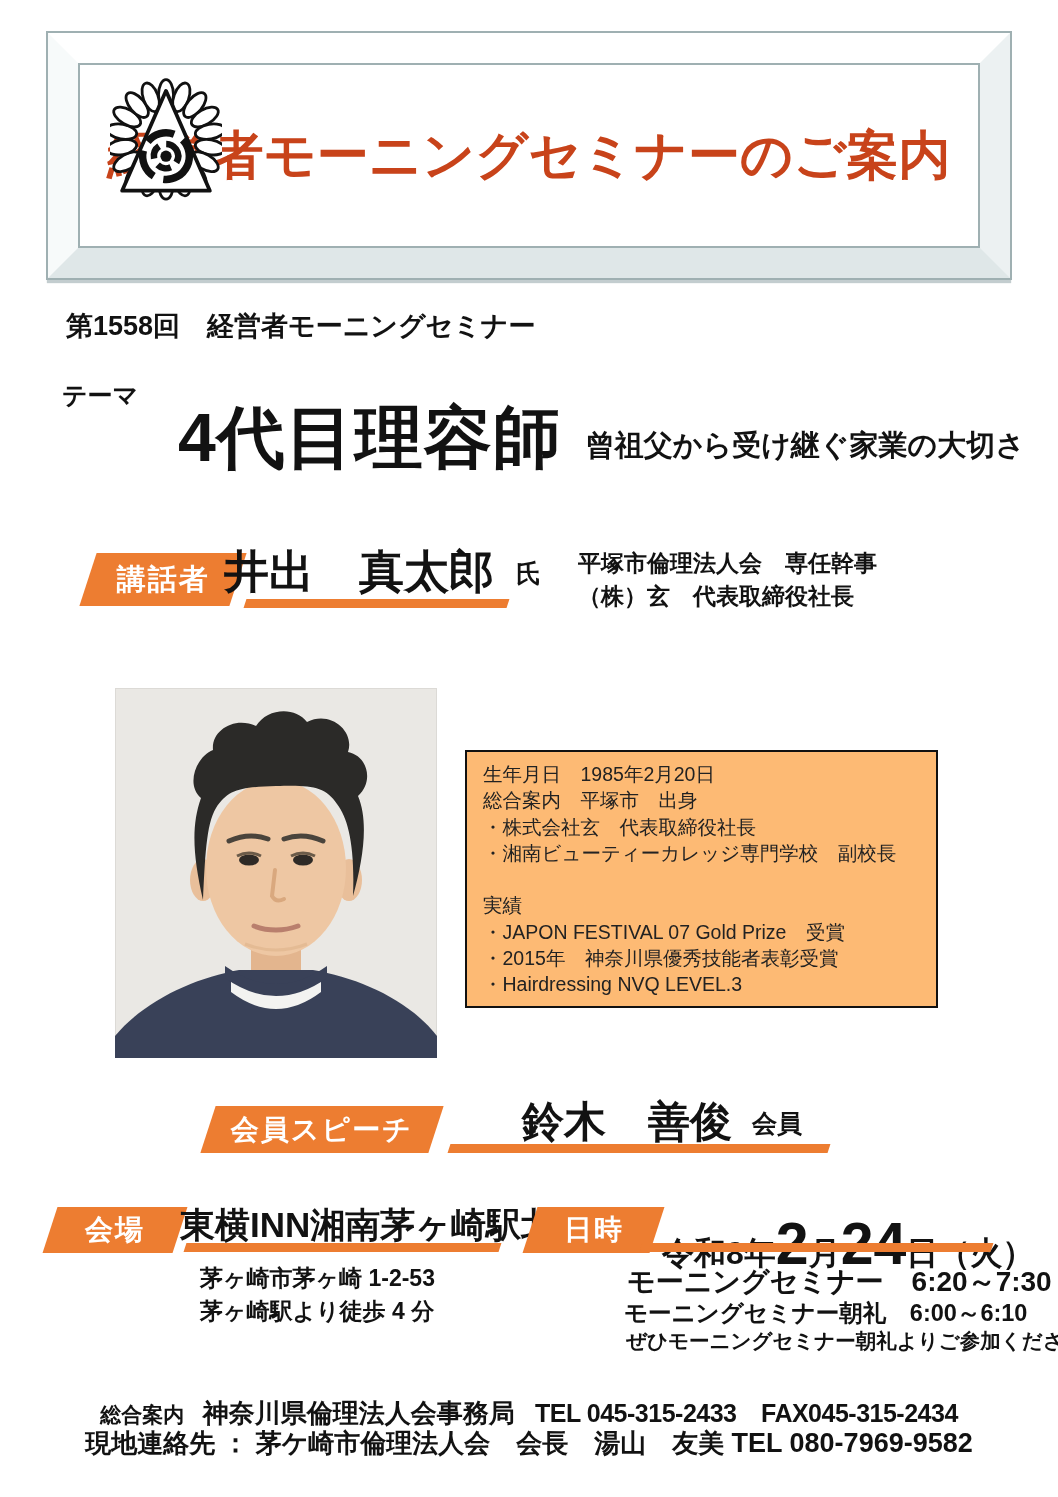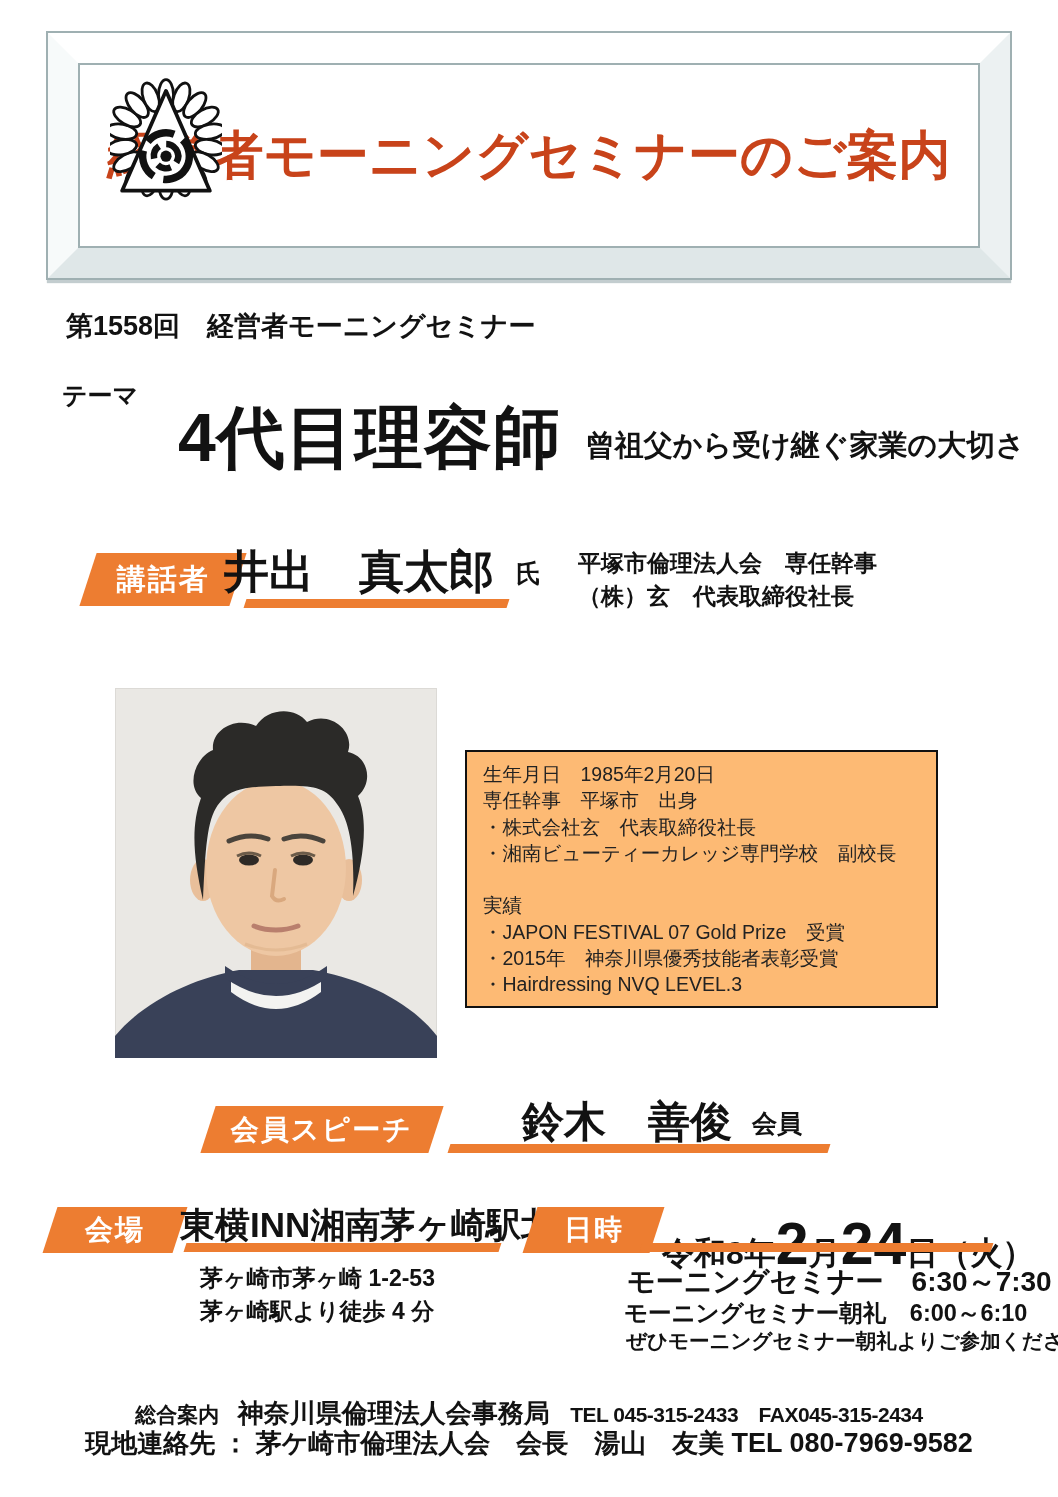--- a/index.html
+++ b/index.html
@@ -86,21 +86,21 @@
   .dt-unit{font-size:32px;}
   .dt-bar{left:641px;top:1243px;width:351px;}
   .time-main{position:absolute;left:627px;top:1263px;font-size:28px;font-weight:900;white-space:nowrap;}
   .time-chorei{position:absolute;left:624px;top:1297px;font-size:23.5px;font-weight:800;white-space:nowrap;}
   .time-note{position:absolute;left:626px;top:1327px;font-size:20.5px;font-weight:800;white-space:nowrap;}
 
   
   .footer1{position:absolute;left:0;top:1396px;width:100%;text-align:center;white-space:nowrap;}
   .footer1 .f-label{font-size:21px;font-weight:800;}
   .footer1 .f-org{font-size:26px;font-weight:900;margin:0 16px 0 14px;}
-  .footer1 .f-tel{font-size:21px;font-weight:700;letter-spacing:-0.5px;}
+  .footer1 .f-tel{font-size:25px;font-weight:700;letter-spacing:-0.5px;}
   .footer2{position:absolute;left:0;top:1426px;width:100%;text-align:center;font-size:26px;font-weight:900;white-space:nowrap;}
   .footer2 .f-tel2{font-size:27px;font-weight:700;}
 </style>
 </head>
 <body>
 
 <div class="page">
 
   <div class="frame">
     <div class="frame-inner">
@@ -201,21 +201,21 @@
       <path d="M160,182 L157,208 Q161,215 169,211" stroke="#d9a87e" stroke-width="4" fill="none" stroke-linecap="round"></path>
 
       <path d="M139,238 Q161,246 183,238" stroke="#b97f6d" stroke-width="5" fill="none" stroke-linecap="round"></path>
 
       <path d="M130,256 Q161,268 192,256" stroke="#ddb28b" stroke-width="3" fill="none" opacity="0.6"></path>
     </svg>
   </div>
 
   <div class="bio-box">
     <div class="bio-line">生年月日　1985年2月20日</div>
-    <div class="bio-line">専任幹事　平塚市　出身</div>
+    <div class="bio-line">総合案内　平塚市　出身</div>
     <div class="bio-line">・株式会社玄　代表取締役社長</div>
     <div class="bio-line">・湘南ビューティーカレッジ専門学校　副校長</div>
     <div class="bio-line"></div>
     <div class="bio-line">実績</div>
     <div class="bio-line">・JAPON FESTIVAL 07 Gold Prize　受賞</div>
     <div class="bio-line">・2015年　神奈川県優秀技能者表彰受賞</div>
     <div class="bio-line">・Hairdressing NVQ LEVEL.3</div>
   </div>
 
   <div class="tag member-tag">
@@ -241,21 +241,21 @@
     <span>日時</span>
   </div>
   <div class="dt-date">
     <span class="dt-era">令和8年</span>
     <span class="dt-big">2</span>
     <span class="dt-unit">月</span>
     <span class="dt-big">24</span>
     <span class="dt-unit">日（火）</span>
   </div>
   <div class="bar dt-bar"></div>
-  <div class="time-main">モーニングセミナー　6:30～7:30</div>
+  <div class="time-main">モーニングセミナー　6:20～7:30</div>
   <div class="time-chorei">モーニングセミナー朝礼　6:00～6:10</div>
   <div class="time-note">ぜひモーニングセミナー朝礼よりご参加ください</div>
 
   <div class="footer1">
     <span class="f-label">総合案内</span>
     <span class="f-org">神奈川県倫理法人会事務局</span>
     <span class="f-tel">TEL 045-315-2433　FAX045-315-2434</span>
   </div>
   <div class="footer2">
     <span>現地連絡先 ： 茅ケ崎市倫理法人会　会長　湯山　友美</span>

